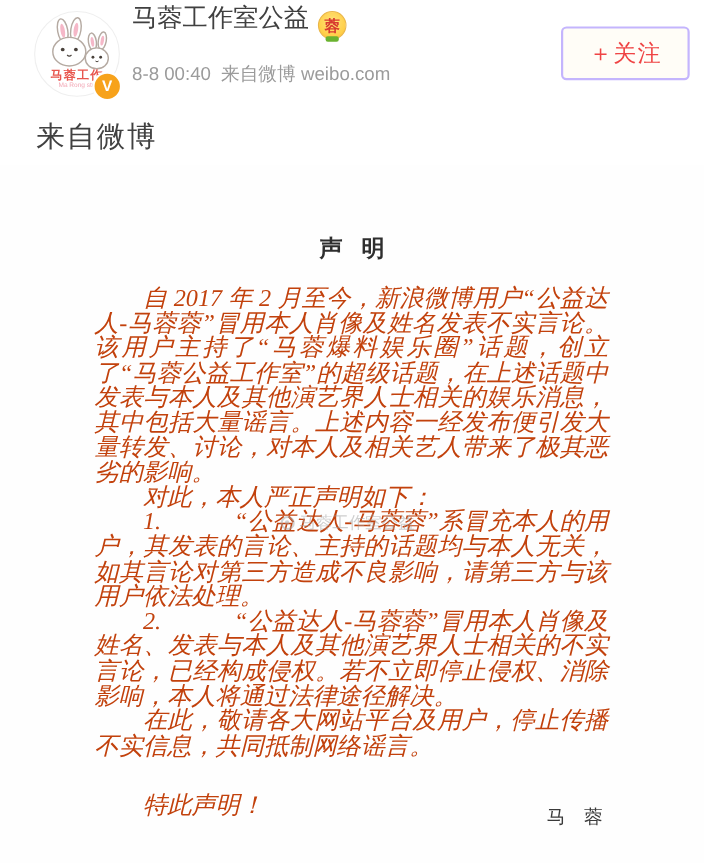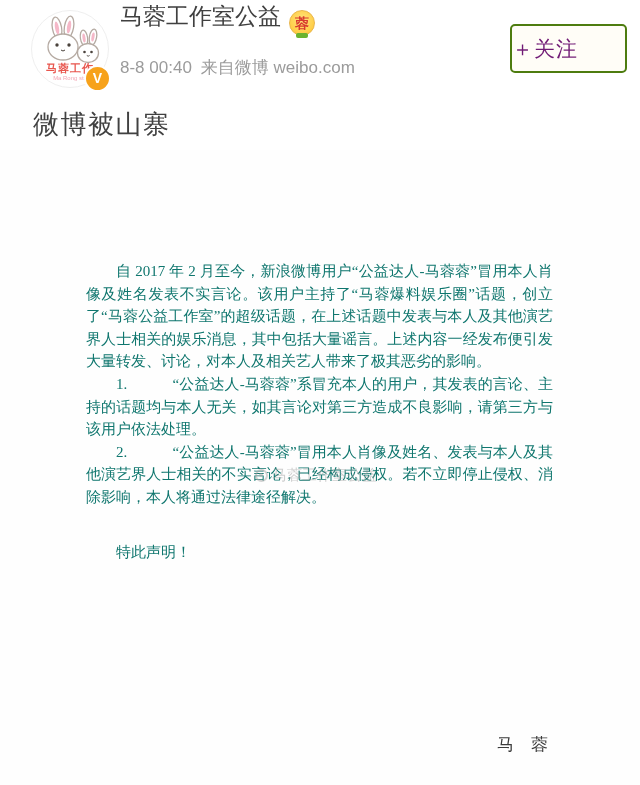--- a/index.html
+++ b/index.html
@@ -57,23 +57,23 @@
 
   .meta {
     position:absolute; left:120px; top:56px;
     font-size:17px; color:#9b9b9b; white-space:nowrap;
   }
   .meta .source { margin-left:9px; cursor:pointer; }
 
   .follow-btn {
     position:absolute; left:510px; top:24px;
     width:117px; height:49px; box-sizing:border-box;
-    background:#fffdf7; border:2px solid #4d7c0f; border-radius:5px;
-    color:#701a75; font-size:21px; line-height:45px;
-    text-align:left; letter-spacing:1px;
+    background:#fffdf7; border:2px solid #c4b5fd; border-radius:5px;
+    color:#ef4444; font-size:21px; line-height:45px;
+    text-align:center; letter-spacing:1px;
     font-family:"Liberation Sans", sans-serif;
     padding:0; cursor:pointer;
   }
 
   .post-text {
     position:absolute; left:33px; top:107px;
     font-size:26px; color:#414141; letter-spacing:1.5px;
   }
 
   
@@ -86,22 +86,22 @@
     position:absolute; left:0; width:100%; top:62px;
     text-align:center;
     font-family:"Liberation Serif", serif;
     font-weight:bold; font-size:21px; color:#2e2e2e;
     letter-spacing:6px; text-indent:6px;
     filter:blur(0.3px);
   }
   .doc-body {
     position:absolute; left:86px; top:110px; width:467px;
     font-family:"Liberation Serif", serif;
-    font-size:15px; line-height:22.6px; color:#0f766e;
-    text-align:justify; filter:blur(0.3px);
+    font-size:22px; line-height:22.6px; color:#c2410c;
+    text-align:justify; filter:blur(0.3px);font-style:italic;
   }
   .doc-body p { margin:0; text-indent:2em; }
   .doc-body p.closing { margin-top:32px; }
 
   .watermark {
     position:absolute; left:255px; top:316px;
     display:flex; align-items:center; gap:4px;
     color:#a0a0a0; opacity:.5; filter:blur(0.7px);
     font-size:15px; font-family:"Liberation Serif", serif;
     white-space:nowrap;
@@ -112,21 +112,21 @@
     position:relative; flex:0 0 auto;
   }
   .weibo-logo-icon::after {
     content:""; position:absolute; left:2px; top:2px;
     width:4px; height:4px; border-radius:50%; background:#a8a8a8;
   }
 
   .sig-block {
     position:absolute; right:92px; top:585px;
     text-align:right;
-    font-family:Liberation Sans, sans-serif;
+    font-family:Liberation Mono, monospace;
     font-size:17px; color:#3a3a3a;
     filter:blur(0.3px); line-height:19px;
   }
   .sig-date { margin-top:6px; letter-spacing:1px; }
 </style>
 </head>
 <body>
 
 <div>
 
@@ -162,29 +162,32 @@
 
   <div class="username"><span>马蓉工作室公益</span><span class="member-badge">蓉</span></div>
 
   <div class="meta">
     <span>8-8 00:40</span><span class="source">来自微博 weibo.com</span>
   </div>
 
   <button class="follow-btn">＋关注</button>
 </div>
 
-<div class="post-text">微博被山寨</div>
+<div class="post-text">来自微博</div>
 
 <div class="statement">
 
+  <div class="doc-title">声 明</div>
 
   <div class="doc-body">
     <p>自 2017 年 2 月至今，新浪微博用户“公益达人-马蓉蓉”冒用本人肖像及姓名发表不实言论。该用户主持了“马蓉爆料娱乐圈”话题，创立了“马蓉公益工作室”的超级话题，在上述话题中发表与本人及其他演艺界人士相关的娱乐消息，其中包括大量谣言。上述内容一经发布便引发大量转发、讨论，对本人及相关艺人带来了极其恶劣的影响。</p>
+    <p>对此，本人严正声明如下：</p>
     <p>1.　　　“公益达人-马蓉蓉”系冒充本人的用户，其发表的言论、主持的话题均与本人无关，如其言论对第三方造成不良影响，请第三方与该用户依法处理。</p>
     <p>2.　　　“公益达人-马蓉蓉”冒用本人肖像及姓名、发表与本人及其他演艺界人士相关的不实言论，已经构成侵权。若不立即停止侵权、消除影响，本人将通过法律途径解决。</p>
+    <p>在此，敬请各大网站平台及用户，停止传播不实信息，共同抵制网络谣言。</p>
     <p class="closing">特此声明！</p>
   </div>
 
   <div class="watermark">
     <span class="weibo-logo-icon"></span>
     <span>马蓉工作室公益</span>
   </div>
 
   <div class="sig-block">
     <div>马　蓉</div>

